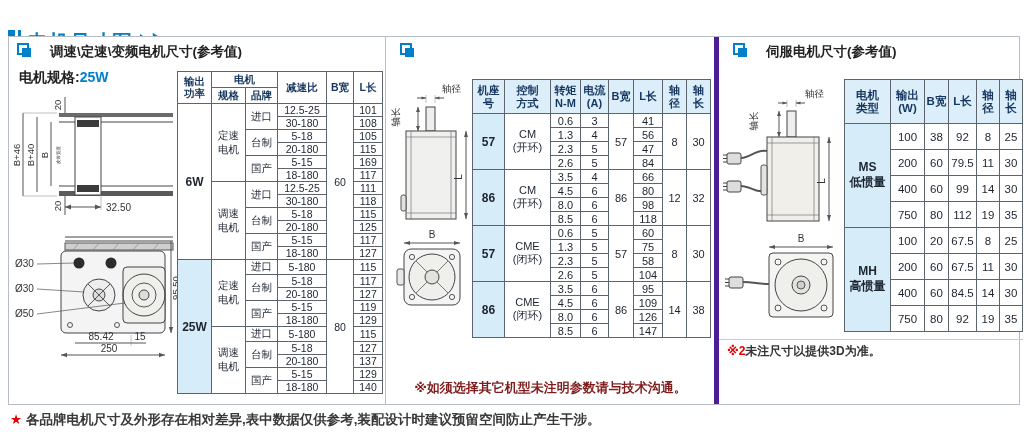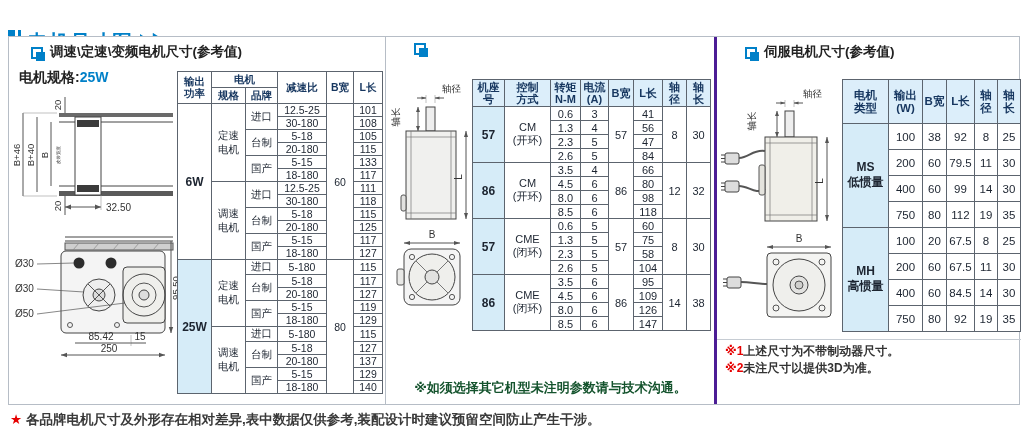--- a/index.html
+++ b/index.html
@@ -10,50 +10,50 @@
   .tbar1{width:7px;height:24px;background:#0080c8;margin-right:3px;}
   .tbar2{width:3px;height:24px;background:#0080c8;margin-right:7px;}
   .title-text{font-size:20px;font-weight:bold;color:#0080c8;letter-spacing:1px;}
   .title-arrow{margin-left:6px;}
   
   .main-box{position:absolute;left:8px;top:36px;width:1010px;height:367px;
             border:1px solid #b6bdc6;background:#fff;}
   .panel{position:absolute;top:0;height:100%;}
   .panel-left{left:0;width:376px;}
   .panel-mid{left:376px;width:329px;border-left:1px solid #b6bdc6;}
-  .panel-right{left:705px;width:304px;border-left:3px solid #4c1d95;}
-  .phead{position:absolute;display:flex;align-items:flex-end;gap:5px;margin-left:14px;}
+  .panel-right{left:705px;width:304px;border-left:5px solid #4c1d95;}
+  .phead{position:absolute;display:flex;align-items:flex-start;gap:19px;}
   .phead-t{font-size:13.5px;font-weight:bold;color:#222;}
   .sq-icon{position:relative;width:14px;height:14px;display:inline-block;}
   .sq-icon .sq-b{position:absolute;left:0;top:0;width:8px;height:8px;background:#fff;border:2px solid #0080c8;}
   .sq-icon .sq-f{position:absolute;right:0;bottom:0;width:9px;height:9px;background:#0080c8;}
   .spec-line{position:absolute;left:10px;top:32px;font-size:14px;font-weight:bold;color:#222;}
   .spec-line .v{color:#0080c8;}
   
   table.dtbl{border-collapse:collapse;table-layout:fixed;position:absolute;background:#fff;}
   .dtbl th,.dtbl td{border:1px solid #5c646e;text-align:center;vertical-align:middle;
                     padding:0 1px;white-space:pre-line;color:#1c2430;overflow:hidden;}
   .dtbl th{color:#16365f;font-weight:bold;line-height:1.12;}
   .tbl-left{left:168px;top:34px;width:205px;font-size:10.5px;}
   .tbl-left tr{height:13px;}
   .tbl-left thead tr{height:16px;}
   .tbl-left th{background:#fff;font-size:10.5px;}
   .tbl-mid{left:86px;top:42px;width:238px;font-size:11px;}
   .tbl-mid tr{height:14px;}
-  .tbl-mid thead tr{height:27px;}
+  .tbl-mid thead tr{height:34px;}
   .tbl-mid th{background:#dceefa;font-size:11px;}
   .tbl-right{left:125px;top:42px;width:178px;font-size:11.5px;}
   .tbl-right tr{height:26px;}
   .tbl-right thead tr{height:44px;}
   .tbl-right th{background:#dceefa;font-size:11.5px;}
   td.hl{background:#d6ecf8;}
   td.pow{font-weight:bold;font-size:12px;}
   
   .mid-note{position:absolute;left:0;right:0;top:342px;text-align:center;
-            font-size:13px;font-weight:bold;color:#14532d;}
+            font-size:13px;font-weight:bold;color:#7f1d1d;}
   .right-sep{position:absolute;left:0;right:0;top:302px;border-top:1px solid #c6ccd3;}
   .right-notes{position:absolute;left:8px;top:306px;font-size:12px;font-weight:bold;color:#333;line-height:1.4;}
   .right-notes .rn{color:#e60000;}
   .footer-note{position:absolute;left:10px;top:411px;font-size:13.5px;font-weight:bold;color:#3a3a3a;}
   .footer-note .star{color:#e60000;margin-right:4px;}
   
   .drw{position:absolute;}
   .drw text{font-family:"Liberation Sans","DejaVu Sans",sans-serif;fill:#333;}
   .dim{font-size:9.5px;}
   .dimc{font-size:10px;}
@@ -206,21 +206,21 @@
               <td>5-18</td>
               <td>105</td>
             </tr>
             <tr>
               <td>20-180</td>
               <td>115</td>
             </tr>
             <tr>
               <td rowspan="2">国产</td>
               <td>5-15</td>
-              <td>133</td>
+              <td>169</td>
             </tr>
             <tr>
               <td>18-180</td>
               <td>117</td>
             </tr>
             <tr>
               <td rowspan="6">调速
 电机</td>
               <td rowspan="2">进口</td>
               <td>12.5-25</td>
@@ -640,21 +640,20 @@
               <td>80</td>
               <td>92</td>
               <td>19</td>
               <td>35</td>
             </tr>
           </tbody>
         </table>
 
       <div class="right-sep"></div>
       <div class="right-notes">
-        <div><span class="rn">※1</span><span>上述尺寸为不带制动器尺寸。</span></div>
         <div><span class="rn">※2</span><span>未注尺寸以提供3D为准。</span></div>
       </div>
     </section>
   </div>
 
   <div class="footer-note">
     <span class="star">★</span><span>各品牌电机尺寸及外形存在相对差异,表中数据仅供参考,装配设计时建议预留空间防止产生干涉。</span>
   </div>
 </div>
 

